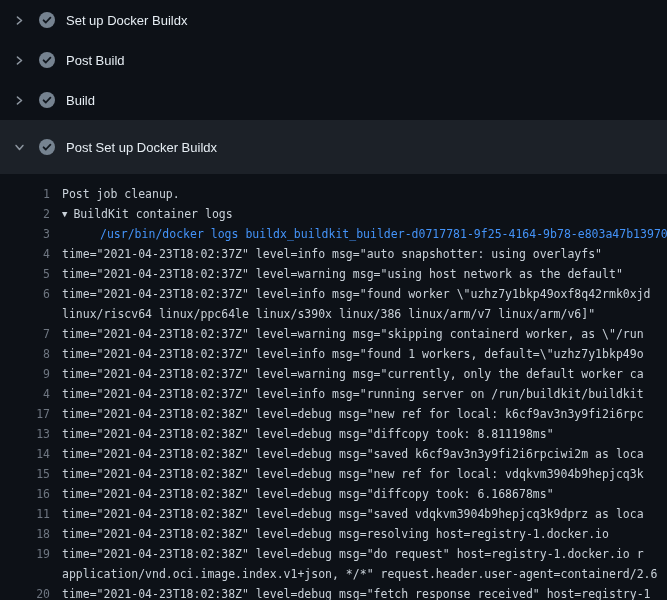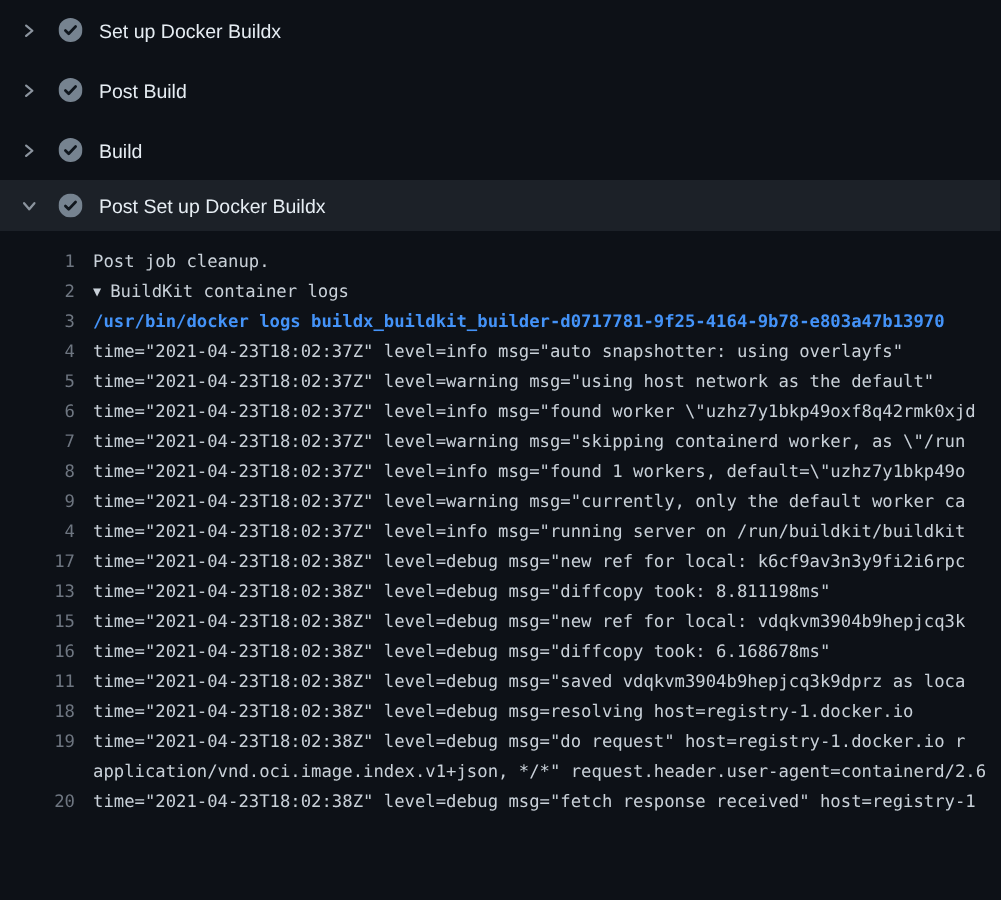--- a/index.html
+++ b/index.html
@@ -10,21 +10,21 @@
     font-family: "Liberation Sans", sans-serif;
   }
   .viewer { width:667px; height:600px; overflow:hidden; }
 
   
   .step-row {
     display:flex; align-items:center;
     height:40px; padding:12px 12px;
     cursor:pointer;
   }
-  .step-row.expanded { background: var(--header_bg, #1c2128); height:34px; }
+  .step-row.expanded { background: var(--header_bg, #1c2128); height:54px; }
   .chevron {
     width:14px; height:14px; flex:none;
     display:flex; align-items:center; justify-content:center;
     color: var(--chevron, #8b949e);
     margin-right:13px;
   }
   .chevron svg { width:11px; height:11px; }
   .step-row.expanded .chevron svg { transform: rotate(90deg); }
   .check { width:16px; height:16px; flex:none; margin-right:11px; }
   .check svg { width:16px; height:16px; display:block; }
@@ -45,21 +45,21 @@
     overflow:hidden;
   }
   .log-row { display:flex; height:20px; white-space:pre; overflow:hidden; }
   .log-num {
     width:50px; flex:none; text-align:right;
     color: var(--line_num, #6e7681);
     margin-right:12px;
     cursor:pointer;
   }
   .log-text { flex:1; overflow:hidden; }
-  .log-row.command .log-text { color: var(--command, #4493f8); font-weight:700; }
+  .log-row.command .log-text { color: var(--command, #4493f8); font-weight:400;margin-left:38px; }
   .group-caret { display:inline-block; font-size:9px; transform:translateY(-1px); margin-right:6px; }
 </style>
 </head>
 <body>
 
 <div class="viewer">
   <div id="steps">
   <div class="step-row">
     <span class="chevron">
       <svg viewBox="0 0 16 16" fill="none" stroke="currentColor" stroke-width="2.2" stroke-linecap="round" stroke-linejoin="round">
@@ -144,20 +144,24 @@
   <div class="log-row plain">
     <span class="log-num">5</span>
     <span class="log-text">time="2021-04-23T18:02:37Z" level=warning msg="using host network as the default"</span>
   </div>
 
   <div class="log-row plain">
     <span class="log-num">6</span>
     <span class="log-text">time="2021-04-23T18:02:37Z" level=info msg="found worker \"uzhz7y1bkp49oxf8q42rmk0xjd</span>
   </div>
 
+  <div class="log-row plain">
+    <span class="log-num"></span>
+    <span class="log-text">linux/riscv64 linux/ppc64le linux/s390x linux/386 linux/arm/v7 linux/arm/v6]"</span>
+  </div>
 
   <div class="log-row plain">
     <span class="log-num">7</span>
     <span class="log-text">time="2021-04-23T18:02:37Z" level=warning msg="skipping containerd worker, as \"/run</span>
   </div>
 
   <div class="log-row plain">
     <span class="log-num">8</span>
     <span class="log-text">time="2021-04-23T18:02:37Z" level=info msg="found 1 workers, default=\"uzhz7y1bkp49o</span>
   </div>
@@ -176,20 +180,24 @@
   <div class="log-row plain">
     <span class="log-num">17</span>
     <span class="log-text">time="2021-04-23T18:02:38Z" level=debug msg="new ref for local: k6cf9av3n3y9fi2i6rpc</span>
   </div>
 
   <div class="log-row plain">
     <span class="log-num">13</span>
     <span class="log-text">time="2021-04-23T18:02:38Z" level=debug msg="diffcopy took: 8.811198ms"</span>
   </div>
 
+  <div class="log-row plain">
+    <span class="log-num">14</span>
+    <span class="log-text">time="2021-04-23T18:02:38Z" level=debug msg="saved k6cf9av3n3y9fi2i6rpciwi2m as loca</span>
+  </div>
 
   <div class="log-row plain">
     <span class="log-num">15</span>
     <span class="log-text">time="2021-04-23T18:02:38Z" level=debug msg="new ref for local: vdqkvm3904b9hepjcq3k</span>
   </div>
 
   <div class="log-row plain">
     <span class="log-num">16</span>
     <span class="log-text">time="2021-04-23T18:02:38Z" level=debug msg="diffcopy took: 6.168678ms"</span>
   </div>

